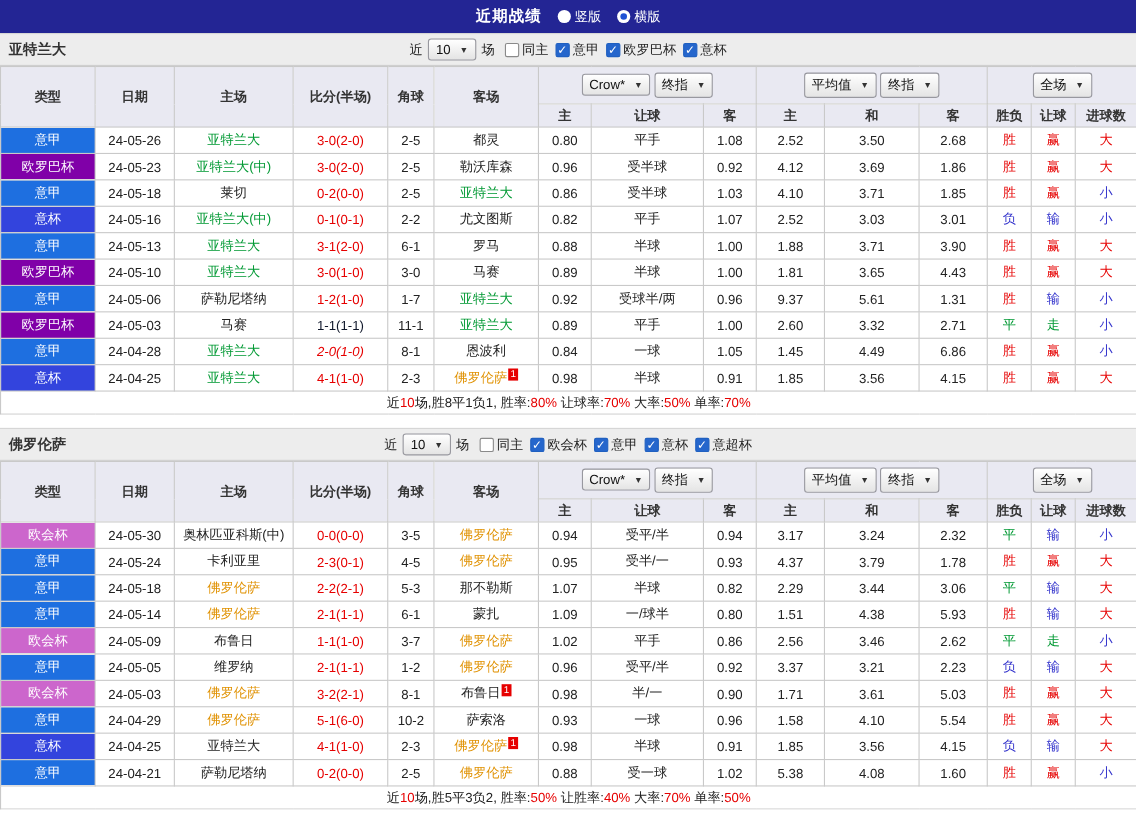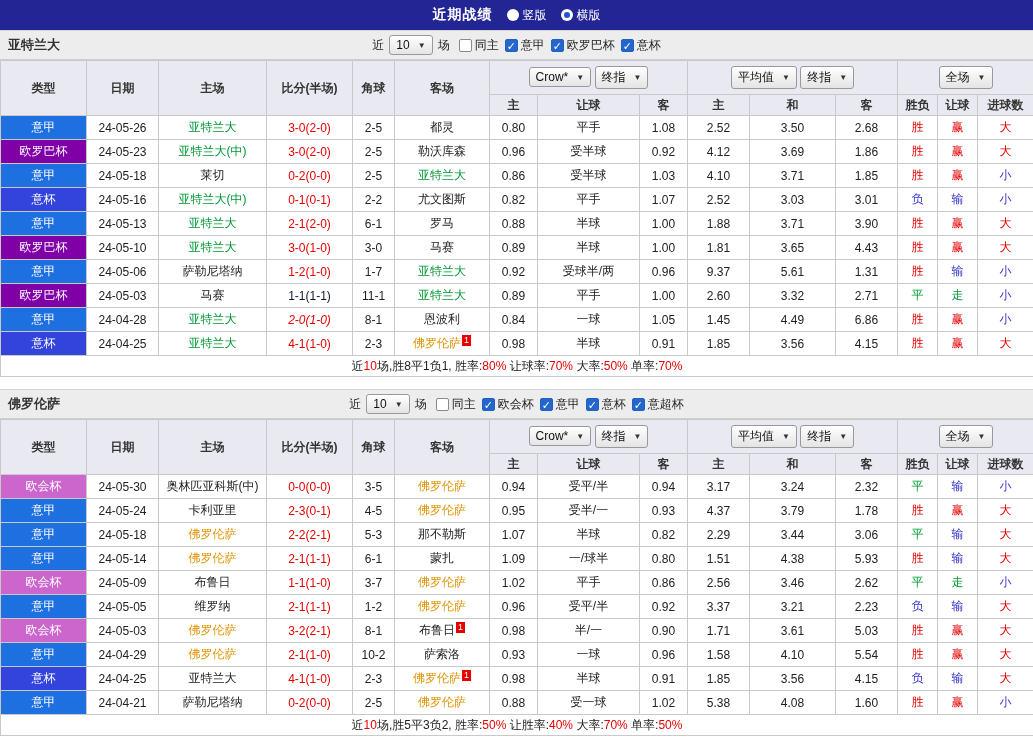--- a/index.html
+++ b/index.html
@@ -250,21 +250,21 @@
             <td>3.01</td>
             <td style="color: rgb(51, 51, 204);">负</td>
             <td style="color: rgb(51, 51, 204);">输</td>
             <td style="color: rgb(51, 51, 204);">小</td>
           </tr>
 
           <tr>
             <td class="league" style="background: rgb(30, 111, 224);">意甲</td>
             <td>24-05-13</td>
             <td><span style="color: rgb(0, 153, 51);">亚特兰大</span></td>
-            <td><span style="color: rgb(230, 0, 0);">2-1(2-0)</span></td>
+            <td><span style="color: rgb(230, 0, 0);">3-1(2-0)</span></td>
             <td>6-1</td>
             <td><span style="color: rgb(34, 34, 34);">罗马</span></td>
             <td>0.88</td>
             <td>半球</td>
             <td>1.00</td>
             <td>1.88</td>
             <td>3.71</td>
             <td>3.90</td>
             <td style="color: rgb(230, 0, 0);">胜</td>
             <td style="color: rgb(230, 0, 0);">赢</td>
@@ -605,21 +605,21 @@
             <td>5.03</td>
             <td style="color: rgb(230, 0, 0);">胜</td>
             <td style="color: rgb(230, 0, 0);">赢</td>
             <td style="color: rgb(230, 0, 0);">大</td>
           </tr>
 
           <tr>
             <td class="league" style="background: rgb(30, 111, 224);">意甲</td>
             <td>24-04-29</td>
             <td><span style="color: rgb(224, 145, 0);">佛罗伦萨</span></td>
-            <td><span style="color: rgb(230, 0, 0);">2-1(1-0)</span></td>
+            <td><span style="color: rgb(230, 0, 0);">5-1(6-0)</span></td>
             <td>10-2</td>
             <td><span style="color: rgb(34, 34, 34);">萨索洛</span></td>
             <td>0.93</td>
             <td>一球</td>
             <td>0.96</td>
             <td>1.58</td>
             <td>4.10</td>
             <td>5.54</td>
             <td style="color: rgb(230, 0, 0);">胜</td>
             <td style="color: rgb(230, 0, 0);">赢</td>

